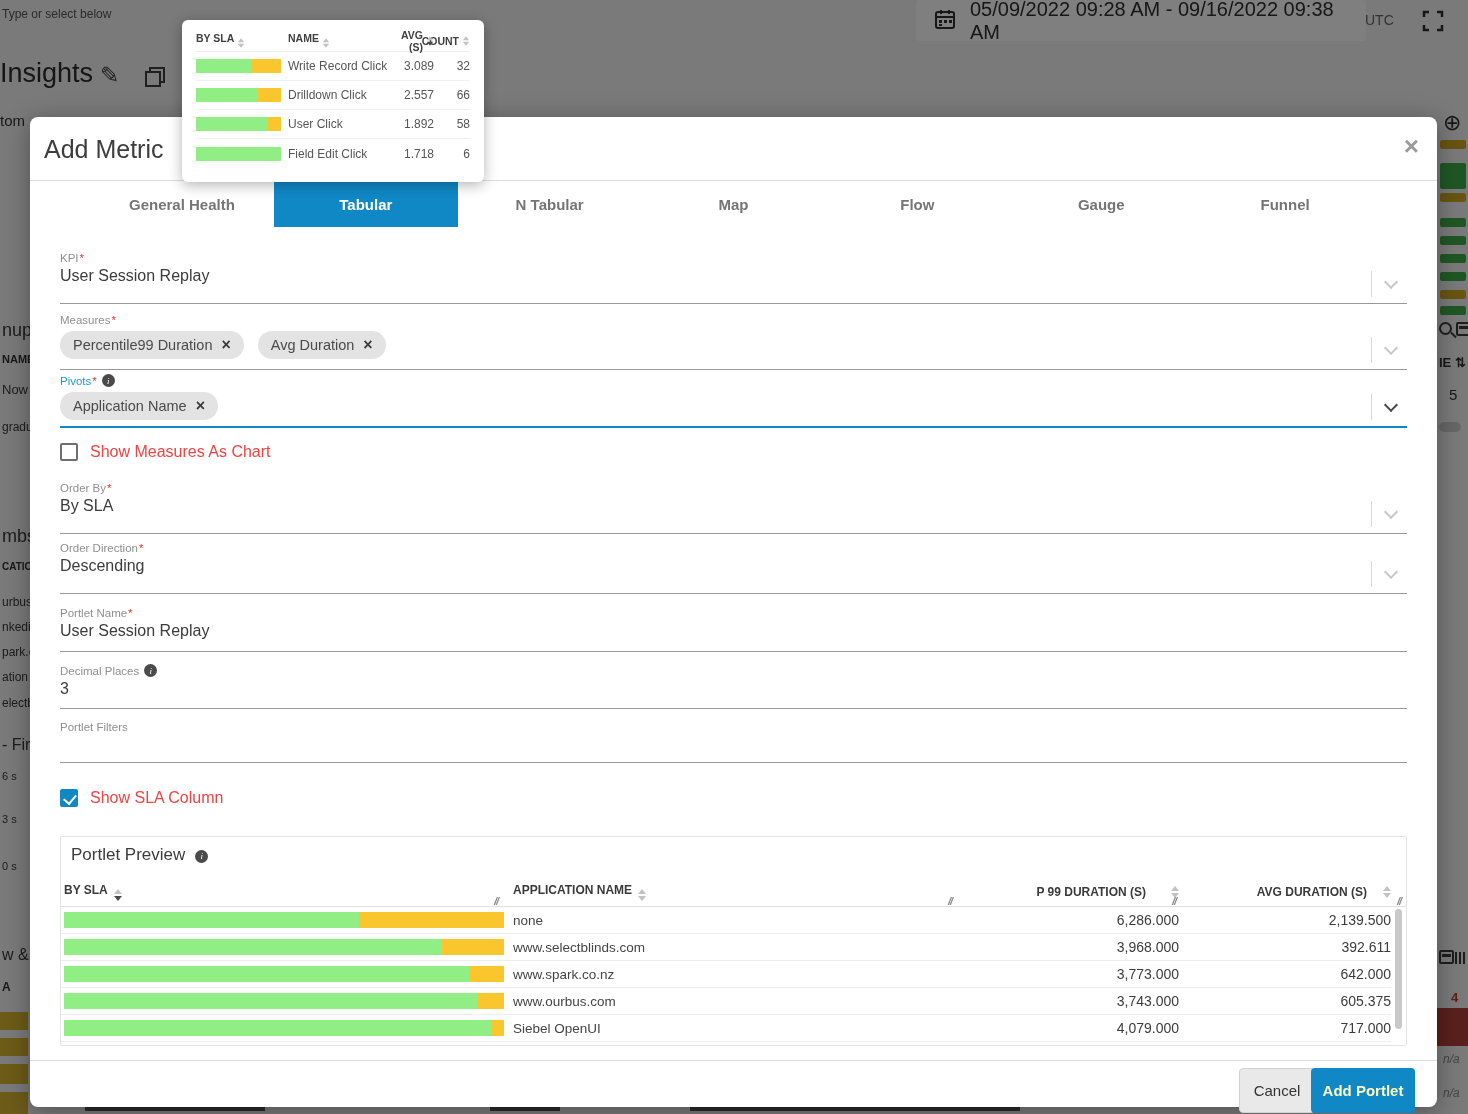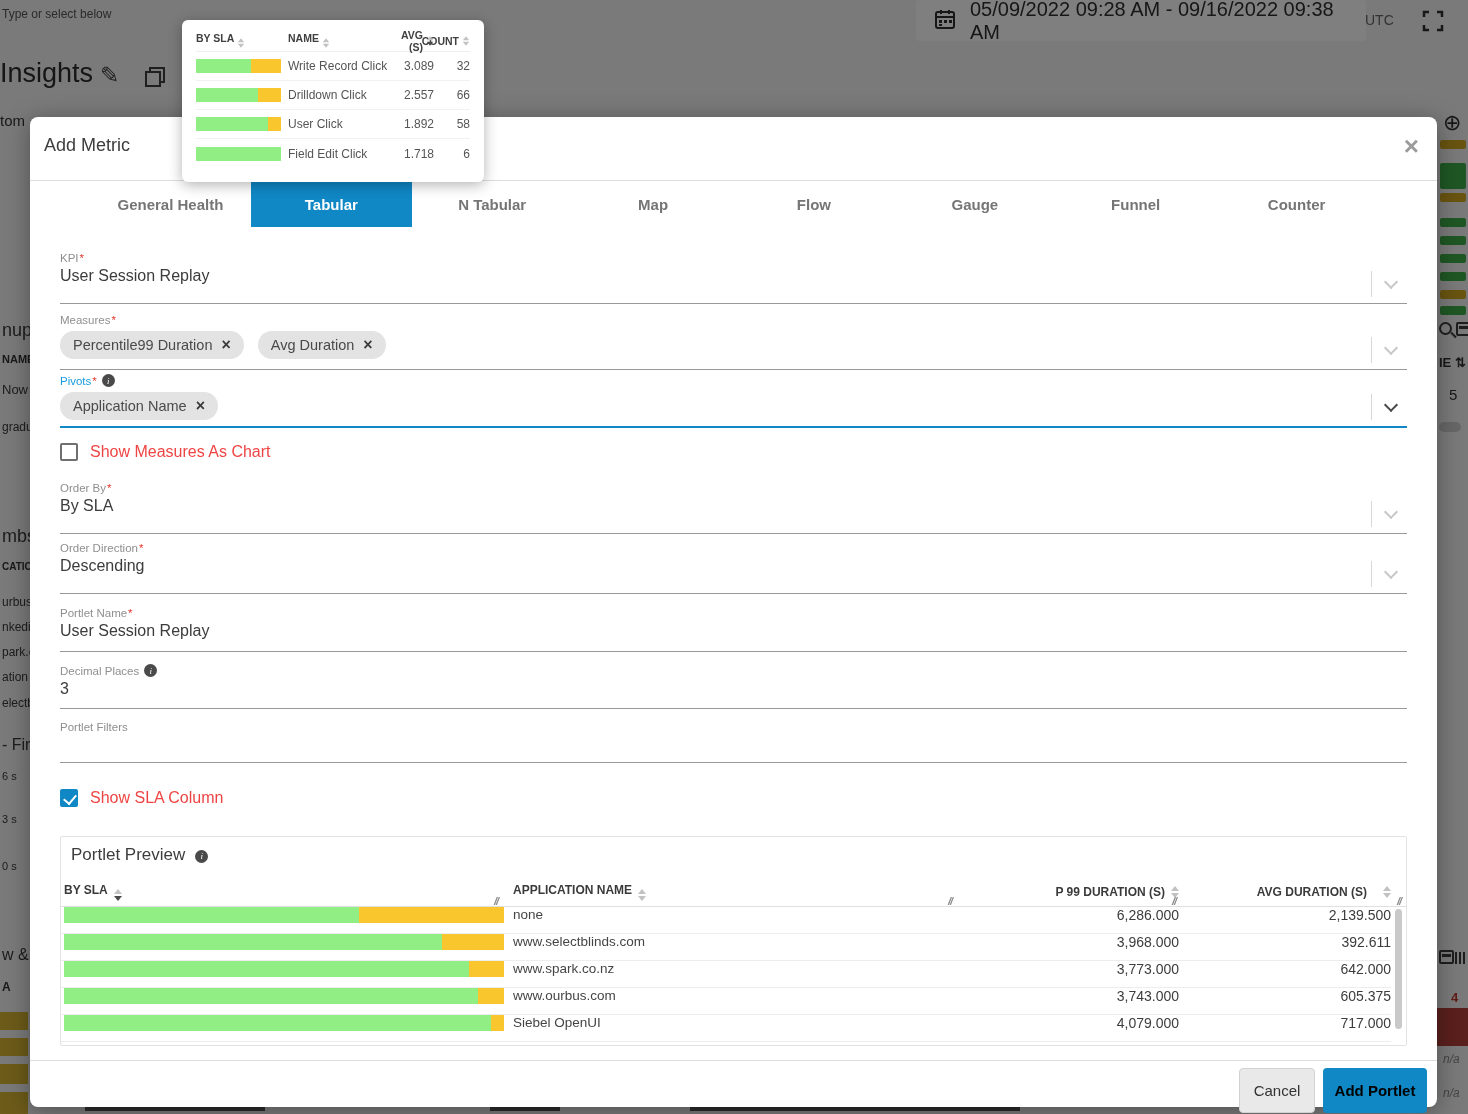--- a/index.html
+++ b/index.html
@@ -43,21 +43,21 @@
   .red-block { position:absolute; left:0; top:1008px; width:31px; height:38px; background:#b5413a; }
   .red-num { position:absolute; left:14px; top:990px; font-size:13px; color:#c0392b; font-weight:bold; }
   .na-frag { position:absolute; font-size:12px; font-style:italic; color:#8a8a8a; left:6px; }
   .bottom-strip-frag { position:absolute; top:1107px; height:4px; background:#565656; }
 
   
   .overlay { position:absolute; inset:0; background:rgba(0,0,0,0.5); z-index:10; }
 
   
   .modal { position:absolute; left:30px; top:117px; width:1407px; height:990px; background:#fff; border-radius:8px; z-index:20; box-shadow:0 4px 24px rgba(0,0,0,0.35); }
-  .modal-title { position:absolute; left:14px; top:18px; font-size:18px; color:#3d3d3d; }
+  .modal-title { position:absolute; left:14px; top:18px; font-size:25px; color:#3d3d3d; }
   .modal-close { position:absolute; right:18px; top:16px; font-size:26px; font-weight:bold; color:#9b9b9b; cursor:pointer; line-height:1; }
   .modal-hdr-line { position:absolute; left:0; right:0; top:63px; height:1px; background:#ddd; }
   .tabs { position:absolute; left:60px; right:60px; top:64px; height:46px; display:flex; }
   .tab { flex:1; display:flex; align-items:center; justify-content:center; font-size:15px; color:#757575; font-weight:bold; cursor:pointer; }
   .tab.active { background:#1088c6; color:#fff; }
 
   .field { position:absolute; left:30px; width:1347px; }
   .f-label { font-size:11.5px; color:#8f8f8f; }
   .f-label .req { color:#e03c31; margin-left:1px; }
   .f-label.blue { color:#189bdd; }
@@ -74,44 +74,44 @@
   .checkrow { display:flex; align-items:center; gap:12px; }
   .cb { width:18px; height:18px; border:2px solid #6f6f6f; border-radius:2px; background:#fff; position:relative; cursor:pointer; }
   .cb.checked { background:#1088c6; border-color:#1088c6; }
   .cb.checked::after { content:""; position:absolute; left:4px; top:1px; width:6px; height:10px; border-right:2px solid #fff; border-bottom:2px solid #fff; transform:rotate(40deg); }
   .checkrow .lbl { font-size:16px; color:#ef4444; }
 
   
   .preview { position:absolute; left:30px; top:719px; width:1347px; height:210px; border:1px solid #e3e3e3; border-radius:2px; background:#fff; }
   .pv-title { position:absolute; left:10px; top:8px; font-size:17px; color:#3d3d3d; }
   .pv-head { position:absolute; left:0; right:0; top:40px; height:30px; display:flex; align-items:center; font-size:12px; font-weight:bold; color:#3a3a3a; border-bottom:1px solid #e0e0e0; }
-  .pv-row { display:flex; align-items:flex-start; height:27px; border-bottom:1px solid #ededed; }
+  .pv-row { display:flex; align-items:center; height:27px; border-bottom:1px solid #ededed; }
   .col-bar { width:443px; padding-left:3px; }
   .col-app { flex:1; padding-left:9px; }
-  .col-p99 { width:230px; text-align:right; }
+  .col-p99 { width:230px; text-align:right;gap:19px; }
   .col-avg { width:212px; text-align:right;gap:10px; }
   .pv-head .col-p99, .pv-head .col-avg { display:flex; justify-content:flex-end; align-items:center; }
   .pv-rows { position:absolute; left:0; right:0; top:70px; padding-right:15px; font-size:13.5px; color:#454545; }
   .pv-head-inner { display:flex; width:100%; padding-right:15px; }
   .num { font-size:14px; color:#3c3c3c; }
   .slabar { height:16px; background:#f9c62e; width:440px; }
   .slabar .g { height:100%; background:#90ee85; }
   .sort { display:inline-flex; flex-direction:column; gap:2px; margin-left:6px; }
   .sort i { display:block; width:0; height:0; border-left:4px solid transparent; border-right:4px solid transparent; }
   .sort .up { border-bottom:5px solid #c2c2c2; }
   .sort .dn { border-top:5px solid #c2c2c2; }
   .sort.active-dn .dn { border-top-color:#4a4a4a; }
   .rz { position:absolute; bottom:-1px; font-size:11px; font-style:italic; color:#8a8a8a; letter-spacing:-1px; cursor:col-resize; }
   .pv-scroll { position:absolute; right:4px; top:72px; width:7px; height:120px; background:#c9c9c9; border-radius:4px; }
 
   
   .modal-footer { position:absolute; left:0; right:0; bottom:0; height:47px; border-top:1px solid #ddd; }
   .btn { position:absolute; top:7px; height:45px; border:none; border-radius:4px; font-size:15px; font-family:"Liberation Sans",sans-serif; cursor:pointer; }
   .btn-cancel { right:122px; width:76px; background:#e9e9e9; border:1px solid #d2d2d2; color:#333; }
-  .btn-submit { right:10px; width:104px; background:#1088c6; color:#000000; font-weight:bold; }
+  .btn-submit { right:22px; width:104px; background:#1088c6; color:#fef9c3; font-weight:bold; }
 
   
   .popup { position:absolute; left:182px; top:20px; width:302px; height:162px; background:#fff; border-radius:6px; z-index:30; box-shadow:0 3px 14px rgba(0,0,0,0.3); padding:10px 14px 6px 14px; }
   .pp-head { display:flex; align-items:center; font-size:10.5px; font-weight:bold; color:#404040; height:22px; border-bottom:1px solid #eee; }
   .pp-row { display:flex; align-items:center; height:29px; border-bottom:1px solid #f1f1f1; font-size:12px; color:#555; }
   .pp-row:last-child { border-bottom:none; }
   .pp-c1 { width:92px; }
   .pp-c2 { width:100px; }
   .pp-c3 { width:46px; text-align:right; }
   .pp-c4 { width:36px; text-align:right; }
@@ -259,21 +259,20 @@
         <div class="tab">N Tabular</div>
 
         <div class="tab">Map</div>
 
         <div class="tab">Flow</div>
 
         <div class="tab">Gauge</div>
 
         <div class="tab">Funnel</div>
 
-        <div class="tab">Counter</div>
       </div>
 
     <div class="field f-underline" style="top:135px;height:52px;">
       <div class="f-label"><span>KPI</span><span class="req">*</span></div>
       <div class="f-value">User Session Replay</div>
       <div class="dd-wrap">
           <span class="chev"></span>
         </div>
     </div>
 

